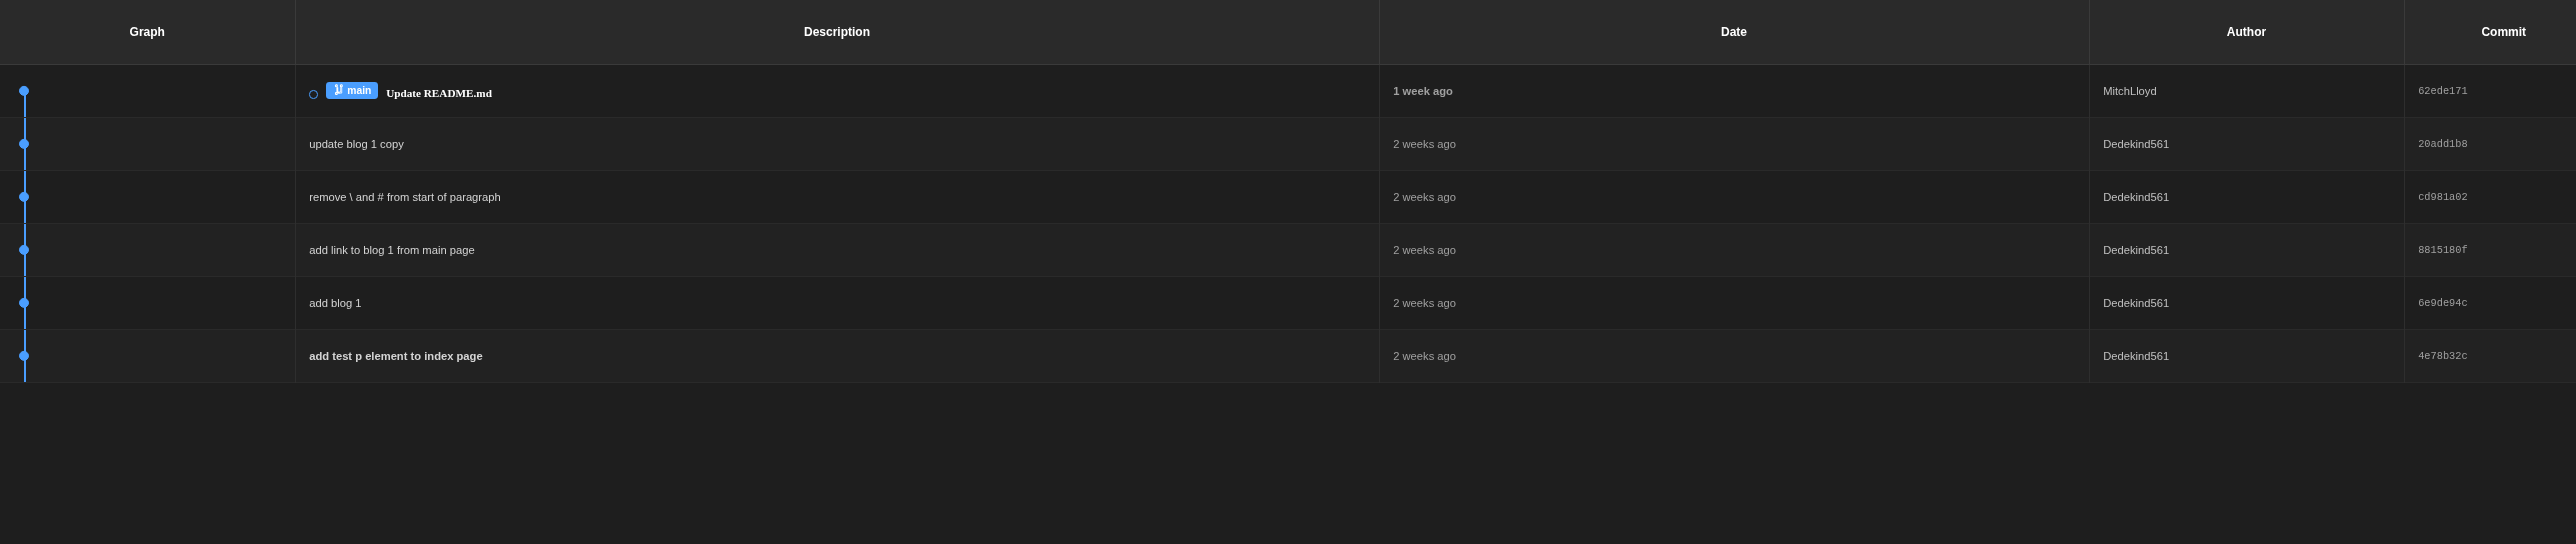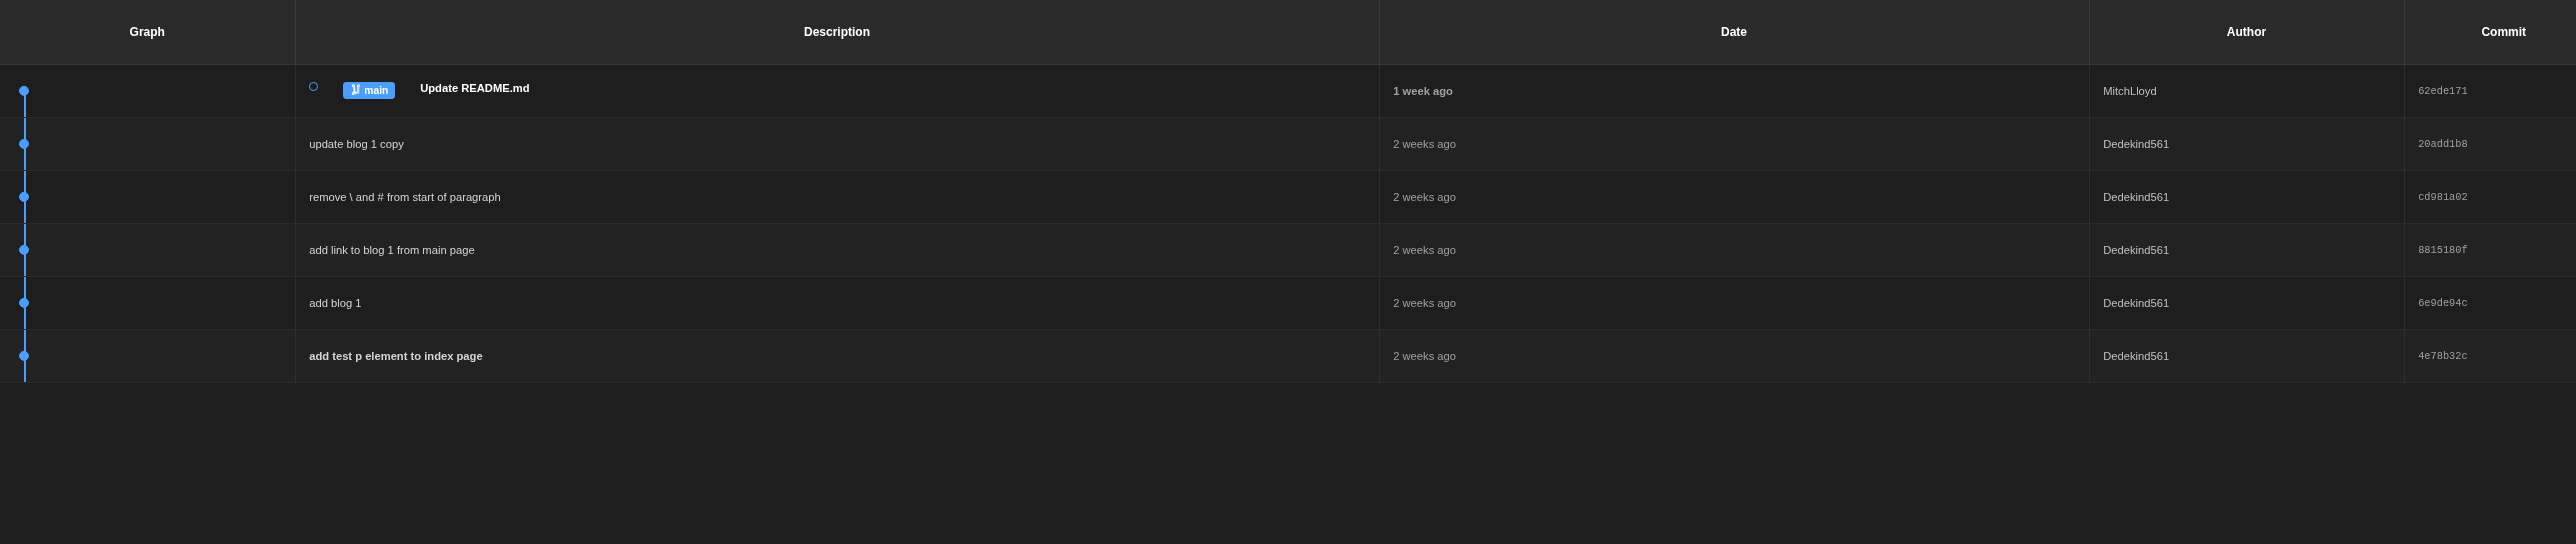--- a/index.html
+++ b/index.html
@@ -86,32 +86,32 @@
       <th class="col-commit">Commit</th>
     </tr>
   </thead>
   <tbody id="table-body">
   <tr>
         <td style="position: relative; padding: 0px;">
           <div style="position: absolute; left: 24px; top: 50%; bottom: 0px; width: 1.7px; background-color: rgb(74, 158, 255);"></div>
           <div style="position: absolute; left: 19px; top: 50%; transform: translateY(-50%); width: 10.3px; height: 10.3px; border-radius: 50%; background-color: rgb(74, 158, 255); border: 1.7px solid rgb(74, 158, 255); z-index: 2;"></div>
         </td>
         <td>
-          <div style="display: flex; align-items: flex-start; gap: 25px;">
+          <div style="display: flex; align-items: flex-end; gap: 8px;">
             <div style="width: 8.6px; height: 8.6px; border-radius: 50%; border: 1.7px solid rgb(74, 158, 255); flex-shrink: 0;"></div>
             <span style="display: inline-flex; align-items: center; gap: 3.4px; background-color: rgb(74, 158, 255); color: rgb(255, 255, 255); padding: 1.7px 6.9px; border-radius: 3.4px; font-size: 10.3px; font-weight: 600; flex-shrink: 0;">
               <span><svg width="11.2" height="11.2" viewBox="0 0 16 16" fill="white" xmlns="http://www.w3.org/2000/svg">
       <path d="M11.75 2.5a.75.75 0 1 0 1.5 0 .75.75 0 0 0-1.5 0zm.75 2.188a2.25 2.25 0 1 1 0-4.376 2.25 2.25 0 0 1 0 4.376zM4.75 2.5a.75.75 0 1 0 1.5 0 .75.75 0 0 0-1.5 0zM5.5 4.688a2.25 2.25 0 1 1 0-4.376 2.25 2.25 0 0 1 0 4.376zM4.75 13.5a.75.75 0 1 0 1.5 0 .75.75 0 0 0-1.5 0zm.75 2.188a2.25 2.25 0 1 1 0-4.376 2.25 2.25 0 0 1 0 4.376z"></path>
       <path d="M5.5 4.75v6a2.75 2.75 0 0 0 2.75 2.75h1.5a2.25 2.25 0 0 0-2.25-2.25V4.75H5.5z" fill-rule="evenodd"></path>
       <rect x="5" y="4.5" width="1.5" height="7" rx="0.75"></rect>
       <path d="M6.25 11.5 C6.25 11.5 6.25 13 8.5 13 L12.5 13 L12.5 4.75 L11 4.75 L11 11.5 Z" fill="none" stroke="white" stroke-width="1.2"></path>
     </svg></span>
               <span>main</span>
             </span>
-            <span style="font-weight: 700; color: rgb(255, 255, 255);">Update README.md</span>
+            <span style="font-weight: 700; color: rgb(255, 255, 255); font-family: Liberation Serif, serif;">Update README.md</span>
           </div>
         </td>
         <td style="color: rgb(160, 160, 160); font-weight: bold;">1 week ago</td>
         <td style="color: rgb(192, 192, 192);">MitchLloyd</td>
         <td style="color: rgb(160, 160, 160); font-family: Menlo, Monaco, &quot;Courier New&quot;, monospace; font-size: 10.3px;">62ede171</td>
       </tr>
       <tr>
         <td style="position: relative; padding: 0px;">
           <div style="position: absolute; left: 24px; top: 0px; bottom: 0px; width: 1.7px; background-color: rgb(74, 158, 255);"></div>
           <div style="position: absolute; left: 19px; top: 50%; transform: translateY(-50%); width: 10.3px; height: 10.3px; border-radius: 50%; background-color: rgb(74, 158, 255); border: 1.7px solid rgb(74, 158, 255); z-index: 2;"></div>

